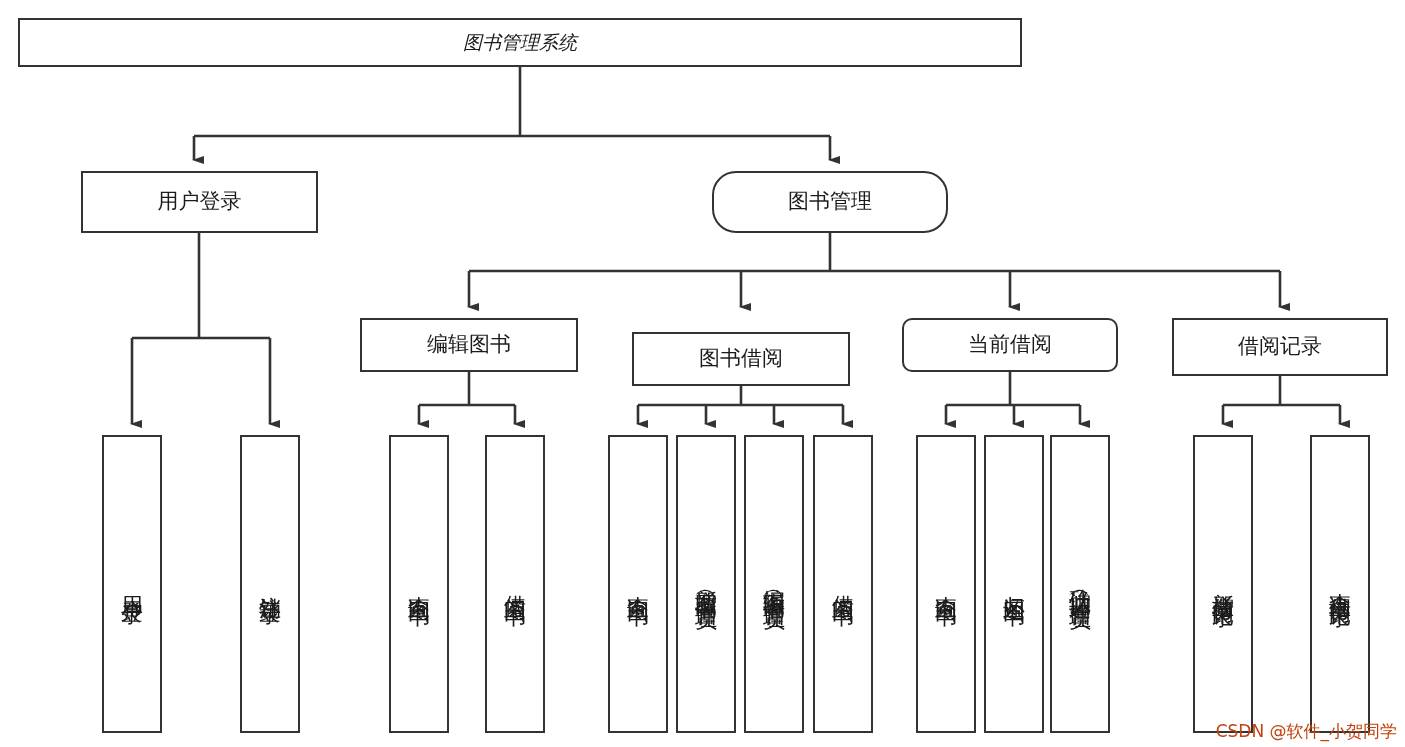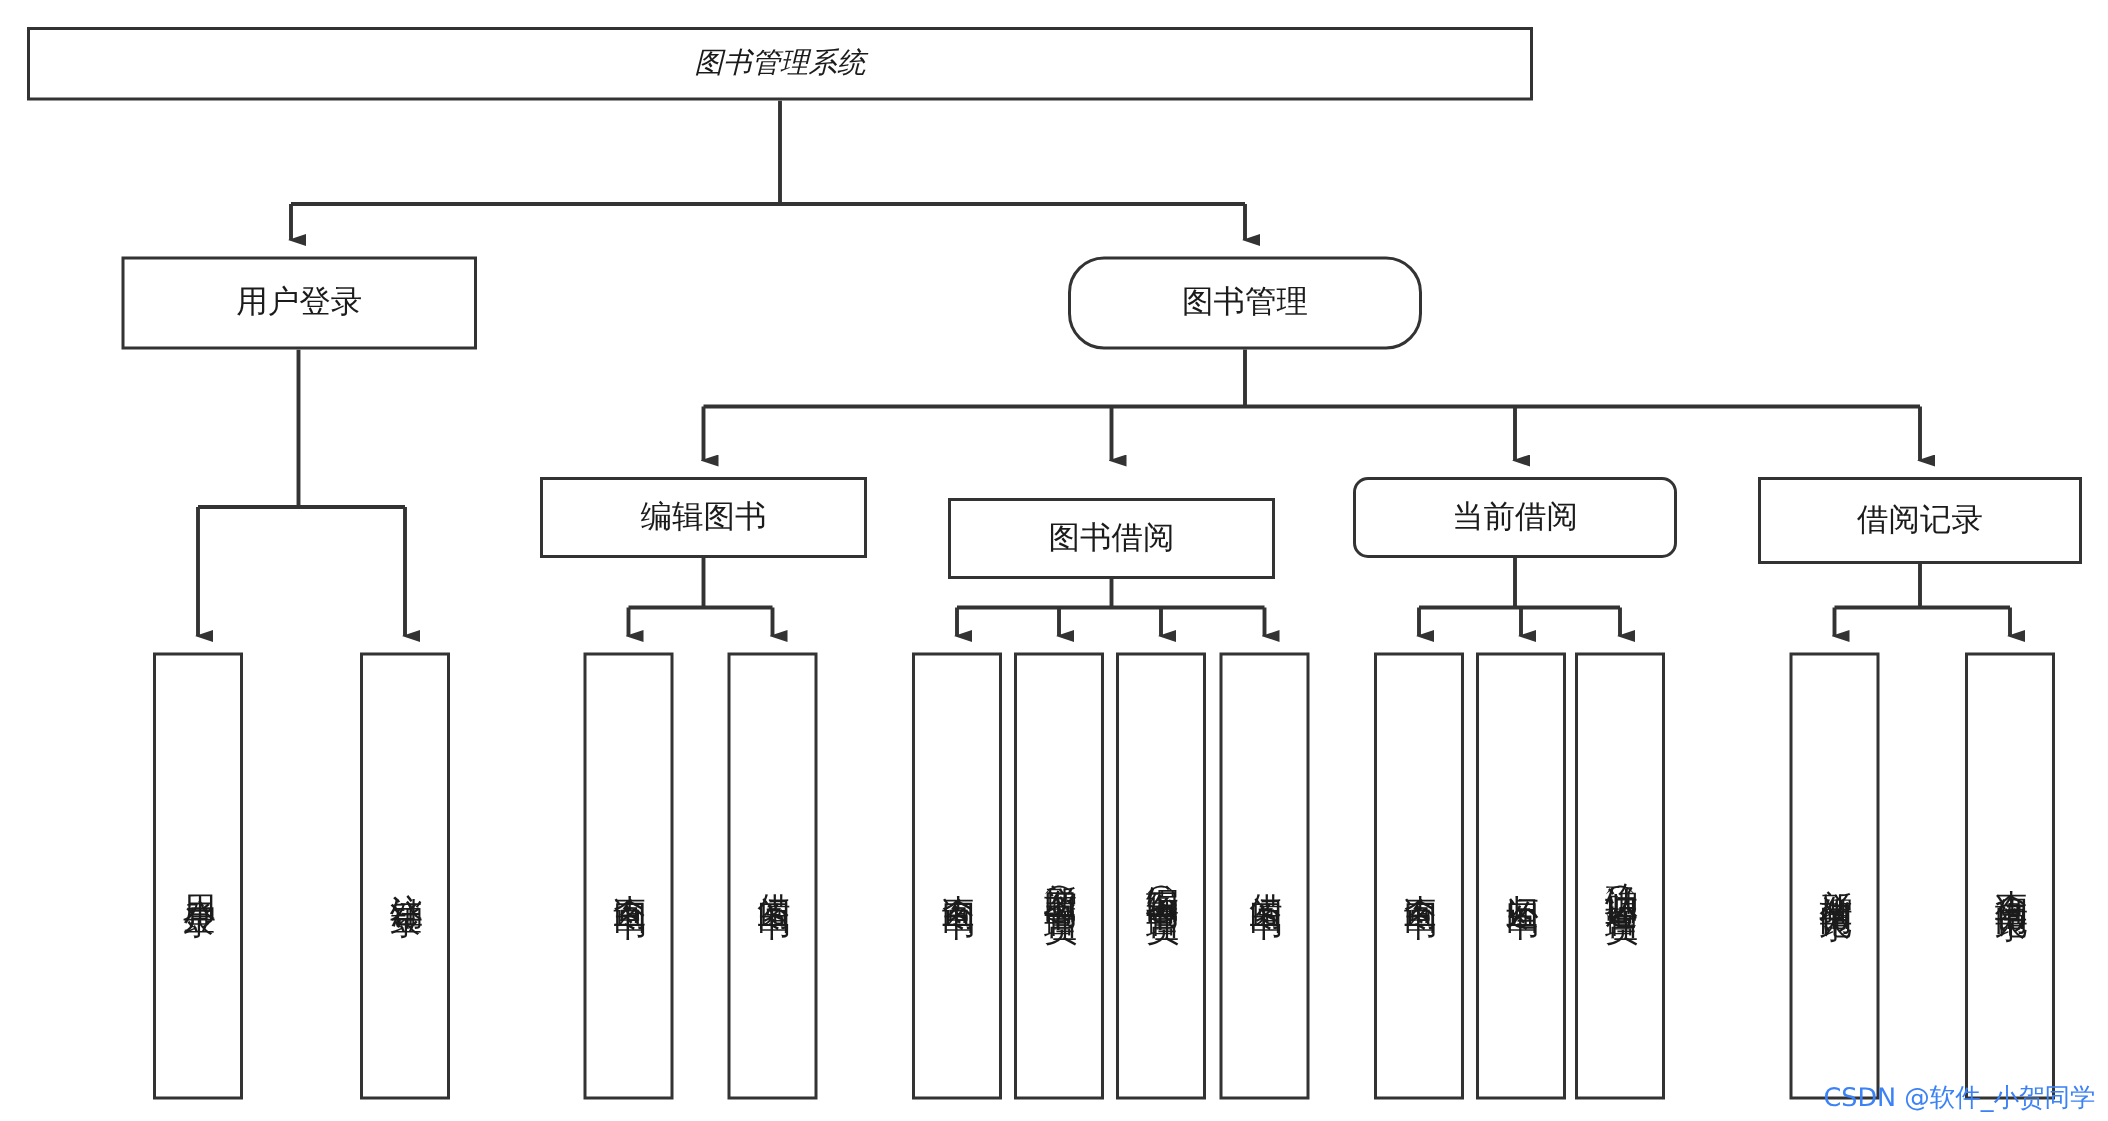--- a/index.html
+++ b/index.html
@@ -38,21 +38,21 @@
     font-size:22px;
     letter-spacing:3px;
     line-height:1;
     white-space:nowrap;
   }
   .watermark{
     position:absolute;
     right:8px;
     bottom:4px;
     font-size:17px;
-    color:#3b82f6;
+    color:#c2410c;
     white-space:nowrap;
     pointer-events:none;
   }
 </style>
 </head>
 <body>
 
 <div id="canvas">
 
   <svg id="wires" viewBox="0 0 1405 747" xmlns="http://www.w3.org/2000/svg">

